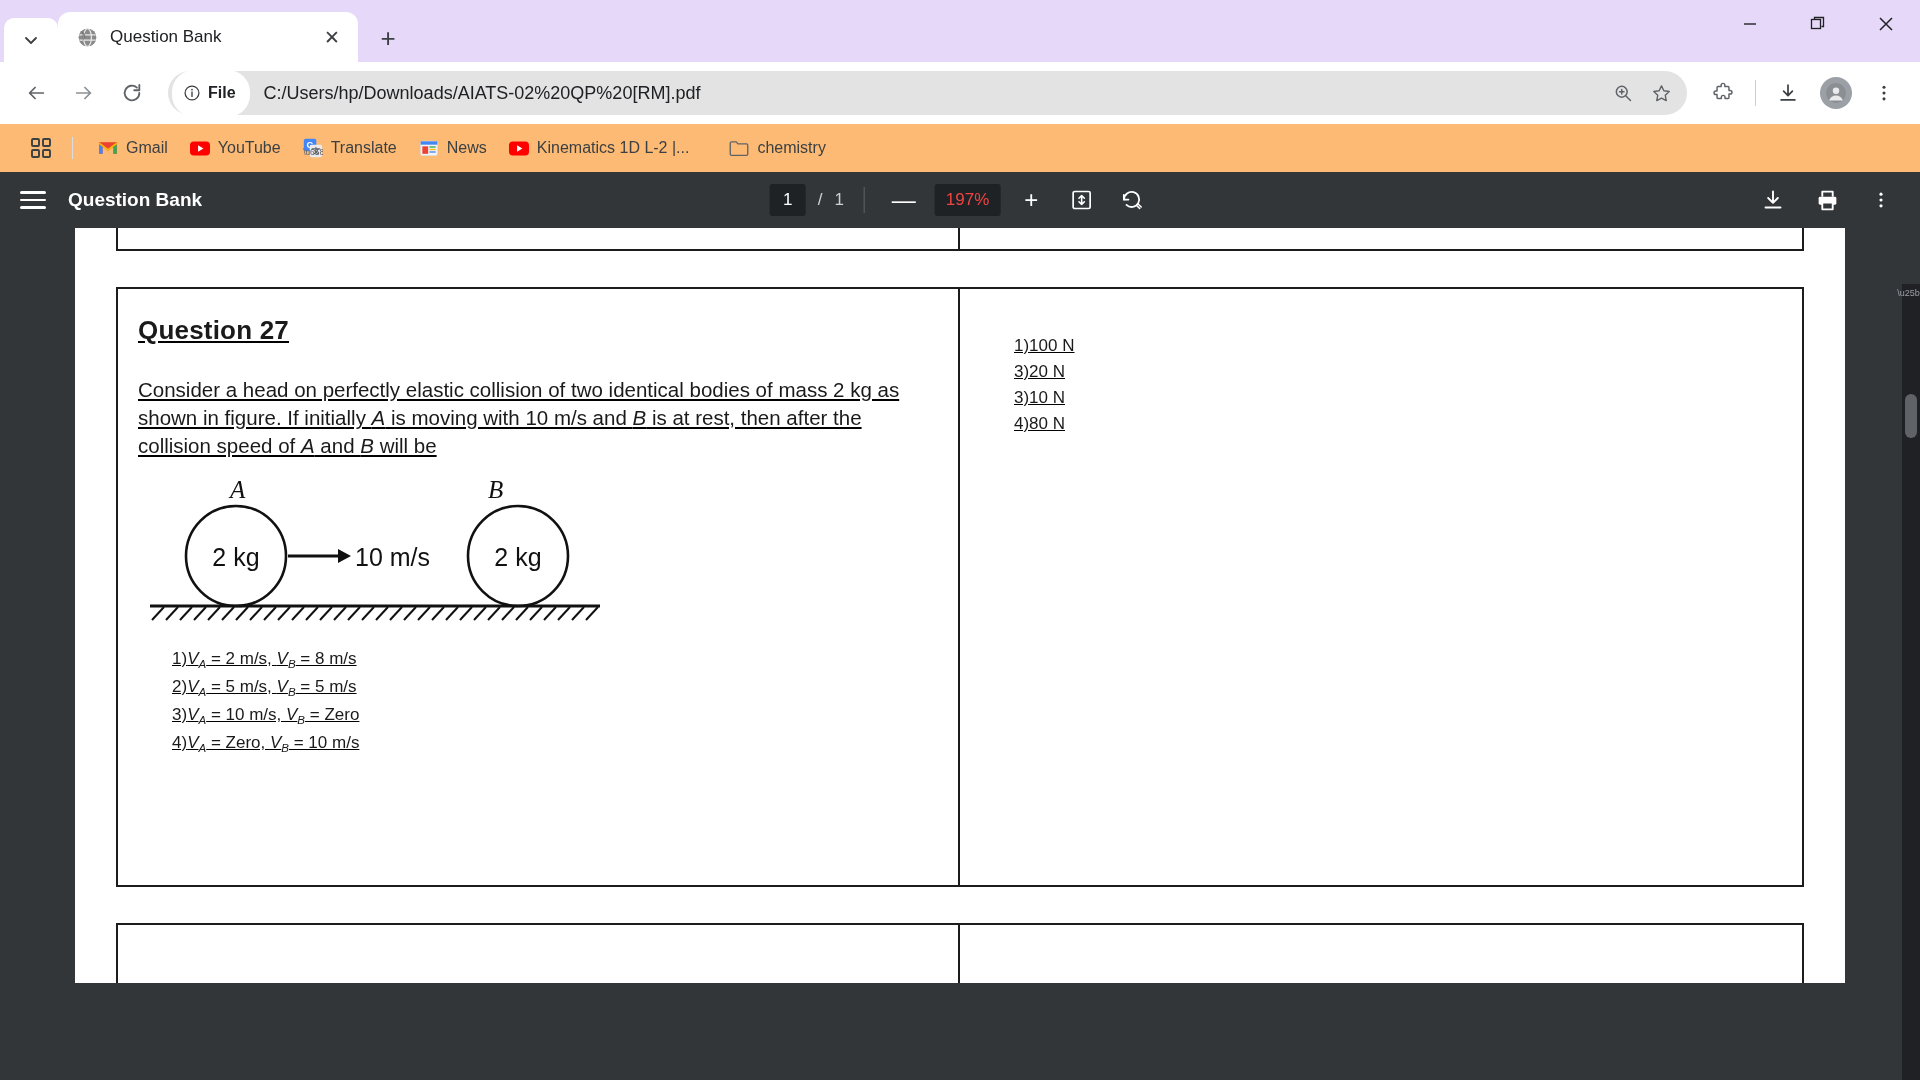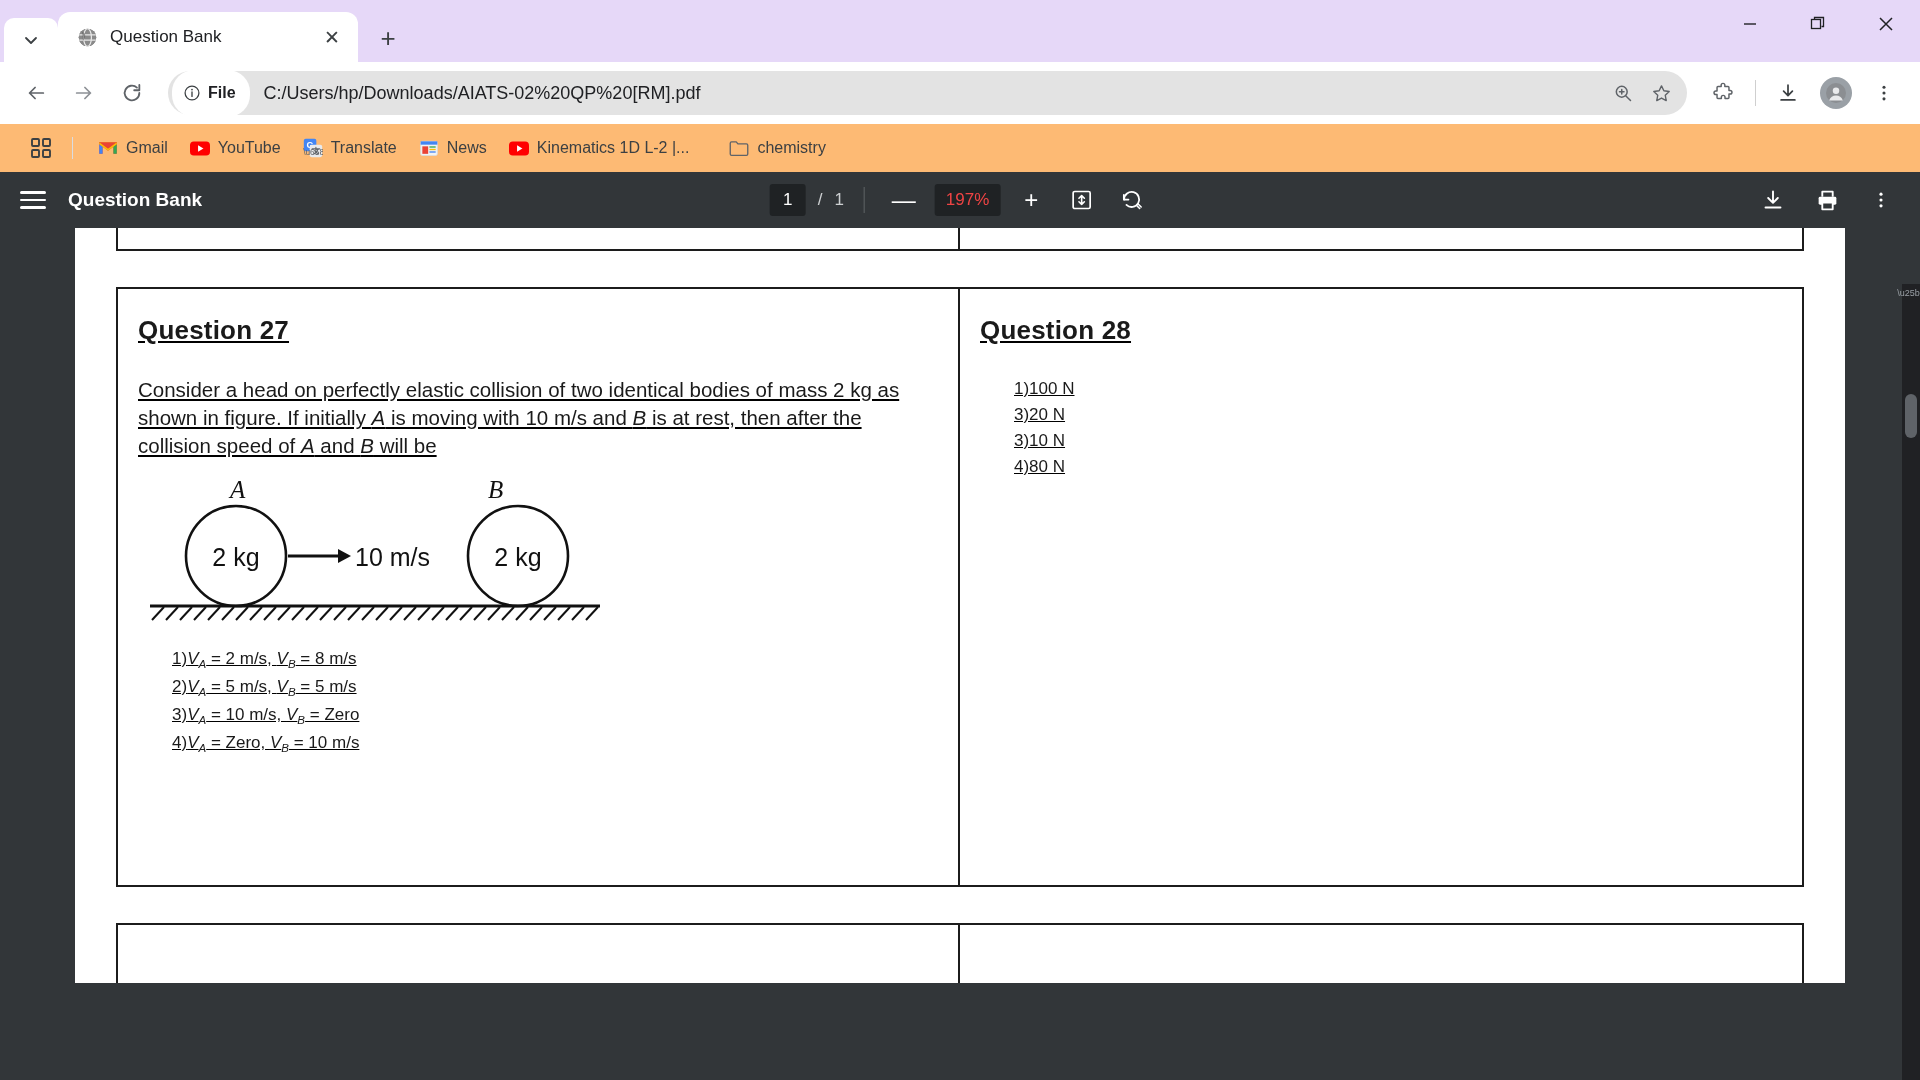--- a/index.html
+++ b/index.html
@@ -669,21 +669,20 @@
 
           <div class="q-opts">
             <div class="opt"><span>1)</span><i>V</i><sub><i>A</i></sub><span> = 2 m/s, </span><i>V</i><sub><i>B</i></sub><span> = 8 m/s</span></div>
             <div class="opt"><span>2)</span><i>V</i><sub><i>A</i></sub><span> = 5 m/s, </span><i>V</i><sub><i>B</i></sub><span> = 5 m/s</span></div>
             <div class="opt"><span>3)</span><i>V</i><sub><i>A</i></sub><span> = 10 m/s, </span><i>V</i><sub><i>B</i></sub><span> = Zero</span></div>
             <div class="opt"><span>4)</span><i>V</i><sub><i>A</i></sub><span> = Zero, </span><i>V</i><sub><i>B</i></sub><span> = 10 m/s</span></div>
           </div>
         </div>
 
         <div class="qcol">
-          <div class="q-title">Question 28</div>
           <div class="q-opts">
             <div class="opt">1)100 N</div>
             <div class="opt">3)20 N</div>
             <div class="opt">3)10 N</div>
             <div class="opt">4)80 N</div>
           </div>
         </div>
       </div>
 
       <div class="spacer"></div>

